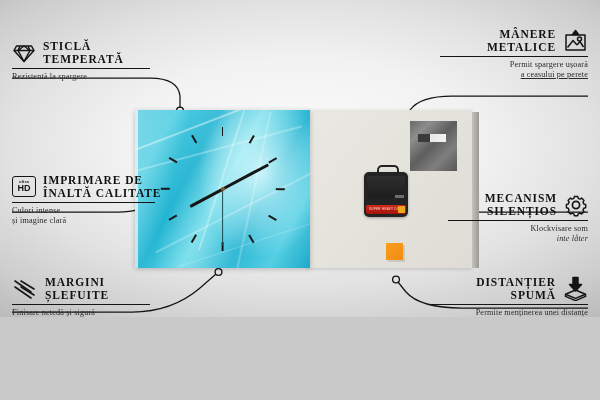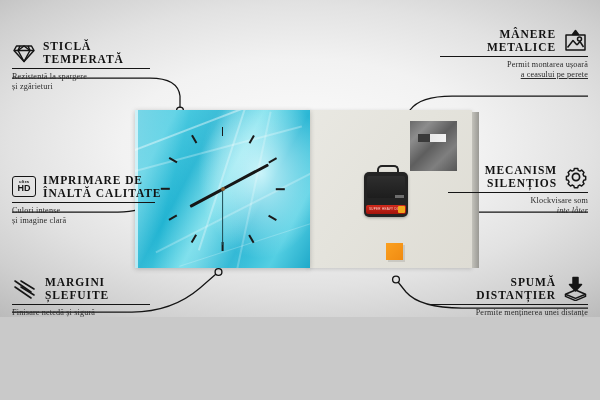--- a/index.html
+++ b/index.html
@@ -198,21 +198,20 @@
           <path d="M6,8.5 L12,4 L18,8.5"></path>
         </g>
       </svg>
       <div>
         <div class="co-title">STICLĂ</div>
         <div class="co-title">TEMPERATĂ</div>
       </div>
     </div>
     <div class="co-rule" style="width:138px;"></div>
     <div class="co-sub">Rezistentă la spargere</div>
-    <div class="co-sub" style="margin-top:0;">și zgârieturi</div>
   </div>
 
   <div class="callout left" style="left:12px;top:174px;width:155px;">
     <div class="co-head">
       <div class="hd-badge">
         <span class="hd-ultra">ultra</span>
         <span class="hd-hd">HD</span>
       </div>
       <div>
         <div class="co-title">IMPRIMARE DE</div>
@@ -253,47 +252,47 @@
         <g fill="none" stroke="#151515" stroke-width="1.5" stroke-linejoin="round">
           <path d="M12.5,1.5 L9.5,5.5 H15.5 Z" fill="#151515"></path>
           <rect x="3" y="6" width="19" height="15"></rect>
           <path d="M4.5,18.5 L10,11.5 L14,16"></path>
           <path d="M14,16 L17,12.5 L20.5,18"></path>
           <circle cx="16.5" cy="10" r="2"></circle>
         </g>
       </svg>
     </div>
     <div class="co-rule" style="width:148px;margin-left:12px;"></div>
-    <div class="co-sub">Permit montarea ușoară</div>
+    <div class="co-sub">Permit spargere ușoară</div>
     <div class="co-sub" style="margin-top:0;text-decoration:underline;">a ceasului pe perete</div>
   </div>
 
-  <div class="callout right" style="right:12px;top:164px;width:152px;">
+  <div class="callout right" style="right:12px;top:192px;width:152px;">
     <div class="co-head">
       <div>
         <div class="co-title">MECANISM</div>
         <div class="co-title">SILENȚIOS</div>
       </div>
       <svg class="ico" width="24" height="24" viewBox="0 0 24 24">
         <g fill="none" stroke="#151515" stroke-width="1.7" stroke-linejoin="round">
           <path d="M10,2 h4 l.5,2.2 l2.1,.9 l1.9,-1.2 l2.8,2.8 l-1.2,1.9 l.9,2.1 l2.2,.5 v4 l-2.2,.5 l-.9,2.1 l1.2,1.9 l-2.8,2.8 l-1.9,-1.2 l-2.1,.9 l-.5,2.2 h-4 l-.5,-2.2 l-2.1,-.9 l-1.9,1.2 l-2.8,-2.8 l1.2,-1.9 l-.9,-2.1 l-2.2,-.5 v-4 l2.2,-.5 l.9,-2.1 l-1.2,-1.9 l2.8,-2.8 l1.9,1.2 l2.1,-.9 Z" transform="translate(0,0) scale(0.86) translate(2,2)"></path>
           <circle cx="12" cy="12" r="3.6"></circle>
         </g>
       </svg>
     </div>
     <div class="co-rule" style="width:140px;margin-left:12px;"></div>
     <div class="co-sub">Klockvisare som</div>
     <div class="co-sub" style="margin-top:0;font-style:italic;">inte låter</div>
   </div>
 
   <div class="callout right" style="right:12px;top:276px;width:172px;">
     <div class="co-head">
       <div>
+        <div class="co-title">DISTANȚIER</div>
         <div class="co-title">SPUMĂ</div>
-        <div class="co-title">DISTANȚIER</div>
       </div>
       <svg class="ico" width="25" height="25" viewBox="0 0 25 25">
         <g fill="none" stroke="#151515" stroke-width="1.5" stroke-linejoin="round">
           <path d="M10,1.5 h5 v7 h3.5 L12.5,15 L6.5,8.5 H10 Z" fill="#151515"></path>
           <path d="M12.5,14 L22.5,18.2 L12.5,22.4 L2.5,18.2 Z"></path>
           <path d="M2.5,18.2 v2.2 L12.5,24.6 L22.5,20.4 v-2.2"></path>
         </g>
       </svg>
     </div>
     <div class="co-rule" style="width:160px;margin-left:12px;"></div>

